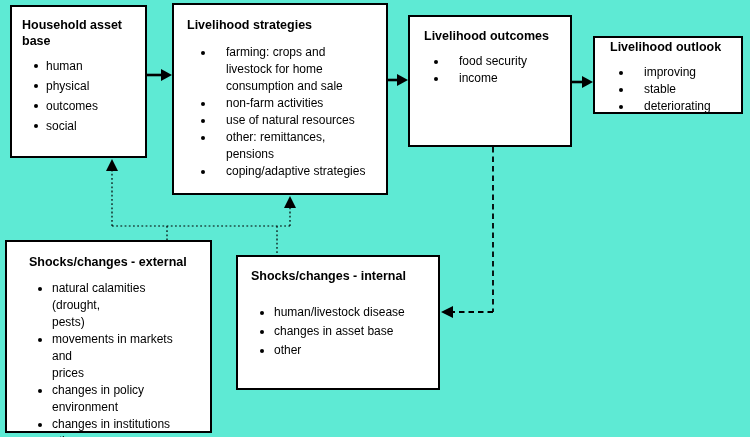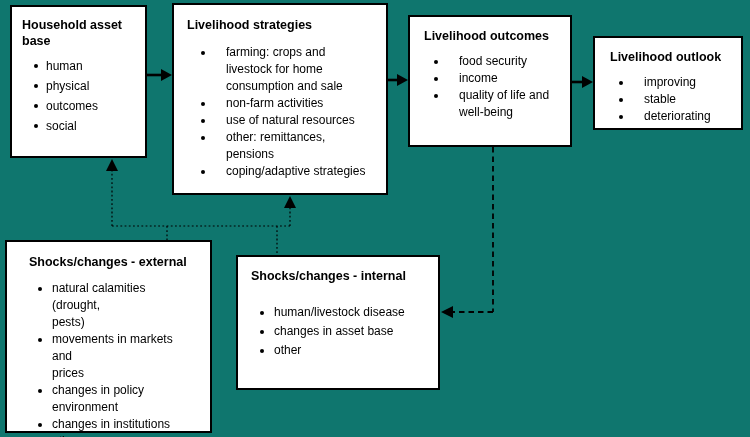--- a/index.html
+++ b/index.html
@@ -1,17 +1,17 @@
 <!DOCTYPE html>
 <html><head>
 <meta charset="utf-8">
 <style>
   html,body{margin:0;padding:0;background:#ffffff;}
   .canvas{
-    position:relative;width:750px;height:437px;background:#0f766e;
+    position:relative;width:750px;height:437px;background:#5eead4;
     font-family:"Liberation Sans",sans-serif;color:#000;overflow:hidden;
   }
   .connectors{position:absolute;left:0;top:0;width:750px;height:437px;}
   .box{
     position:absolute;border:2px solid #000;background:#fff;box-sizing:border-box;
     font-size:12px;line-height:16px;
   }
   .box .title{font-weight:bold;font-size:12.5px;line-height:16px;}
   .items{list-style:none;margin:9px;padding:0;}
   .items li{position:relative;}
@@ -26,21 +26,21 @@
   .b2{left:172px;top:3px;width:216px;height:192px;padding:12px 10px 0 13px;line-height:17px;}
   .b2 .title{margin-bottom:11px;}
   .b2 .items li{padding-left:30px;}
   .b2 .dot{left:5px;top:7px;}
   
   .b3{left:408px;top:15px;width:164px;height:132px;padding:11px 6px 8px 14px;line-height:17px;}
   .b3 .title{margin-bottom:7px;}
   .b3 .items li{padding-left:26px;}
   .b3 .dot{left:1px;top:7px;}
   
-  .b4{left:593px;top:36px;width:150px;height:94px;padding:11px 6px 8px 15px;line-height:17px;}
+  .b4{left:593px;top:36px;width:150px;height:78px;padding:1px 6px 8px 15px;line-height:17px;}
   .b4 .title{margin-bottom:6px;}
   .b4 .items li{padding-left:25px;}
   .b4 .dot{left:0;top:7px;}
   
   .b5{left:5px;top:240px;width:207px;height:193px;padding:12px 6px 8px 22px;line-height:17px;}
   .b5 .title{margin-bottom:10px;}
   .b5 .items li{padding-left:14px;}
   .b5 .dot{left:0;top:7px;}
   
   .b6{left:236px;top:255px;width:204px;height:135px;padding:11px 6px 8px 13px;line-height:17px;}
@@ -107,22 +107,20 @@
 pensions</span></li>
       <li><span class="dot"></span><span class="txt">coping/adaptive strategies</span></li>
     </ul>
   </div>
 
   <div class="box b3">
     <div class="title">Livelihood outcomes</div>
     <ul class="items">
       <li><span class="dot"></span><span class="txt">food security</span></li>
       <li><span class="dot"></span><span class="txt">income</span></li>
-      <li><span class="dot"></span><span class="txt">quality of life and
-well-being</span></li>
     </ul>
   </div>
 
   <div class="box b4">
     <div class="title">Livelihood outlook</div>
     <ul class="items">
       <li><span class="dot"></span><span class="txt">improving</span></li>
       <li><span class="dot"></span><span class="txt">stable</span></li>
       <li><span class="dot"></span><span class="txt">deteriorating</span></li>
     </ul>

